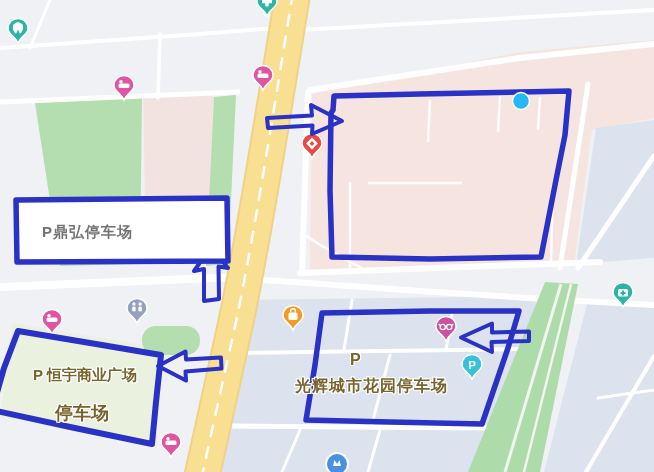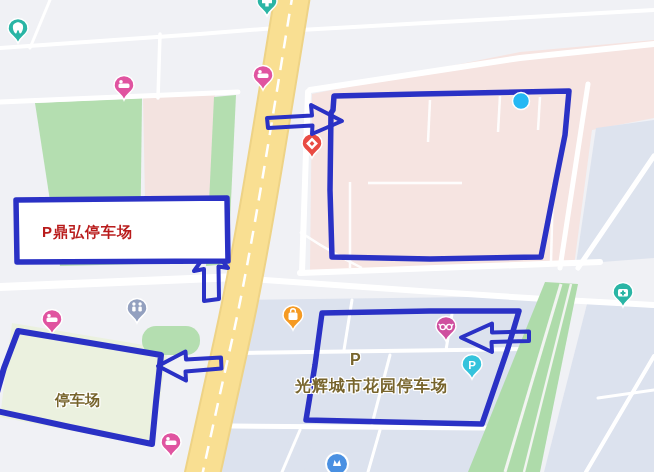--- a/index.html
+++ b/index.html
@@ -209,18 +209,19 @@
       <path d="M221,357.5 L186,359.5 L185.5,351.5 L158,366 L186,380.5 L185.5,371.5 L221.5,368.5 Z" stroke-width="4"></path>
 
       <path d="M322,313 L430,311 L519,311 L508,348 L482,424 L390,422 L306,420 L315,365 Z" stroke-width="5.5"></path>
 
       <path d="M529,331.5 L492,332.5 L492,323.5 L461,337.5 L492,352 L491.5,342 L529,341 Z" stroke-width="4"></path>
     </g>
 
     <circle cx="521" cy="101" r="8.5" fill="#25b8f4" stroke="#ffffff" stroke-width="1.5"></circle>
   </svg>
 
-  <div class="lbl" style="left:42px;top:223px;font-size:15px;font-weight:bold;color:#b91c1c;letter-spacing:1px;z-index:5">P鼎弘停车场</div>
-  <div class="lbl olive" style="left:55px;top:391px;font-size:15px;z-index:5">停车场</div>
+  <div class="lbl" style="left:42px;top:223px;font-size:15px;font-weight:bold;color:#737373;letter-spacing:1px;z-index:5">P鼎弘停车场</div>
+  <div class="lbl olive" style="left:33px;top:366px;font-size:15px;z-index:5">P 恒宇商业广场</div>
+  <div class="lbl olive" style="left:55px;top:403px;font-size:18px;z-index:5">停车场</div>
   <div class="lbl olive" style="left:350px;top:351px;font-size:16px;z-index:5">P</div>
   <div class="lbl olive" style="left:295px;top:377px;font-size:16px;letter-spacing:1px;z-index:5">光辉城市花园停车场</div>
 
 </div>
 
 </body></html>

